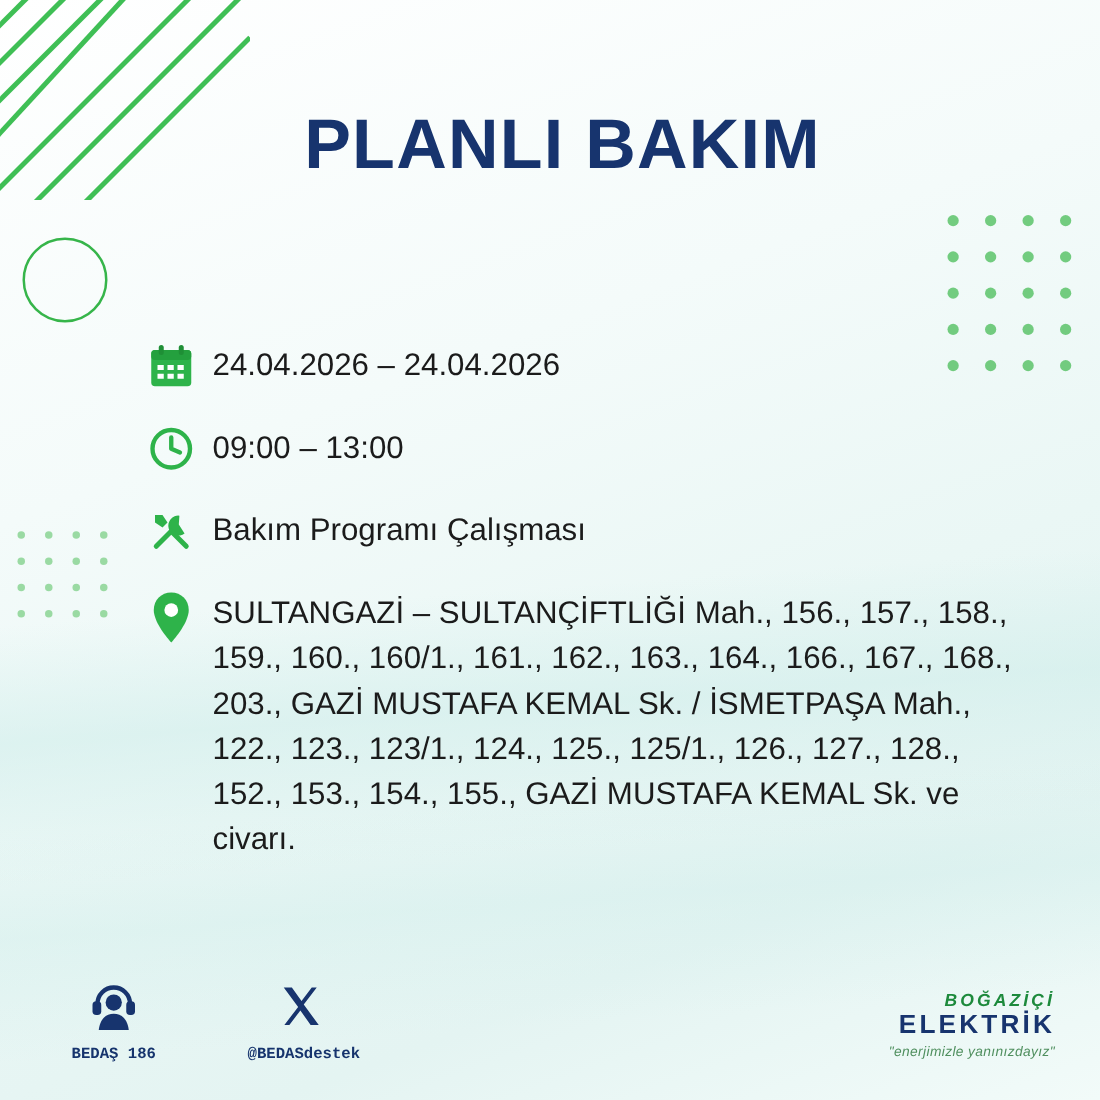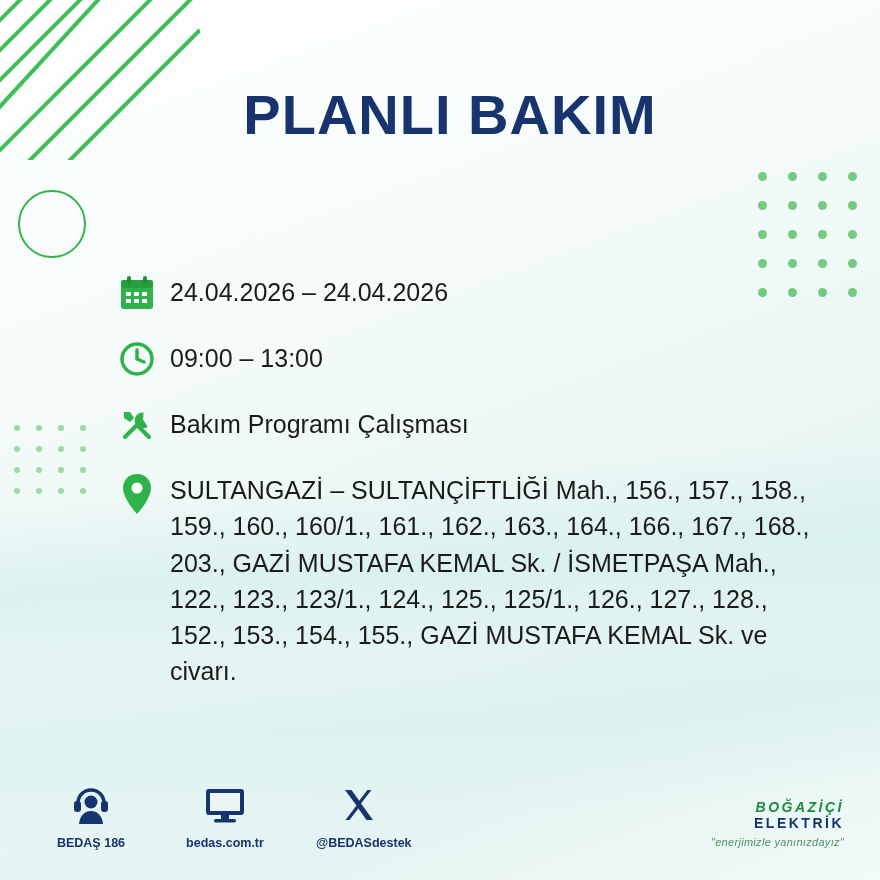--- a/index.html
+++ b/index.html
@@ -137,21 +137,22 @@
   }
   .row.addr { margin-bottom: 12px; }
 
   
   .footer {
     position: absolute;
     left: 48px;
     bottom: 30px;
     display: flex;
     align-items: flex-end;
-    gap: 48px;
+    gap: 64px;
+    font-family: Liberation Mono, monospace;
   }
   .f-item {
     width: 86px;
     text-align: center;
   }
   .f-item .f-ico {
     height: 46px;
     display: flex;
     align-items: center;
     justify-content: center;
@@ -171,21 +172,21 @@
     line-height: 1.12;
   }
   .brand .b1 {
     font-size: 14px;
     font-weight: bold;
     color: #1d8a3c;
     letter-spacing: 2.5px;
     font-style: italic;
   }
   .brand .b2 {
-    font-size: 14px;
+    font-size: 21px;
     font-weight: bold;
     color: #17346e;
     letter-spacing: 2.5px;
   }
   .brand .b3 {
     font-size: 21px;
     font-weight: bold;
     color: #17346e;
     letter-spacing: 2.5px;
   }
@@ -336,31 +337,20 @@
           <path d="M9 19 a13 13 0 0 1 26 0" fill="none" stroke="#17346e" stroke-width="3.5"></path>
           <rect x="5" y="17" width="7" height="11" rx="3" fill="#17346e"></rect>
           <rect x="32" y="17" width="7" height="11" rx="3" fill="#17346e"></rect>
           <circle cx="22" cy="18" r="6.5" fill="#17346e"></circle>
           <path d="M10 40 C11 31 16 27 22 27 C28 27 33 31 34 40 Z" fill="#17346e"></path>
         </svg>
       </div>
       <div class="f-label">BEDAŞ 186</div>
     </div>
 
-    <div class="f-item">
-      <div class="f-ico">
-        <svg width="46" height="42" viewBox="0 0 46 42">
-          <rect x="4" y="5" width="38" height="26" rx="3" fill="#17346e"></rect>
-          <rect x="8" y="9" width="30" height="18" fill="#eaf5f3"></rect>
-          <rect x="19" y="31" width="8" height="5" fill="#17346e"></rect>
-          <rect x="12" y="35" width="22" height="3.5" rx="1.7" fill="#17346e"></rect>
-        </svg>
-      </div>
-      <div class="f-label">bedas.com.tr</div>
-    </div>
 
     <div class="f-item">
       <div class="f-ico">
         <svg width="40" height="40" viewBox="0 0 40 40">
           <path d="M6 5 L17.5 20.5 L6.5 35 L10.5 35 L19.3 23.4 L27.5 35 L34 35 L22 18.6 L32.4 5 L28.4 5 L20.2 15.8 L12.5 5 Z" fill="#17346e"></path>
         </svg>
       </div>
       <div class="f-label">@BEDASdestek</div>
     </div>
 

